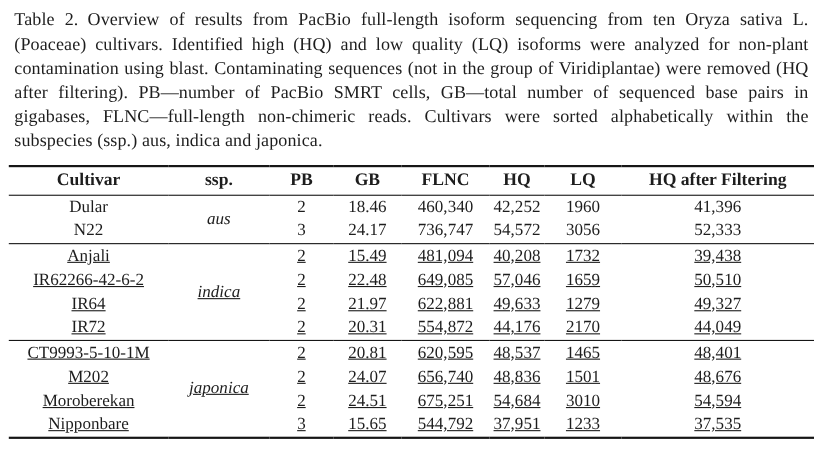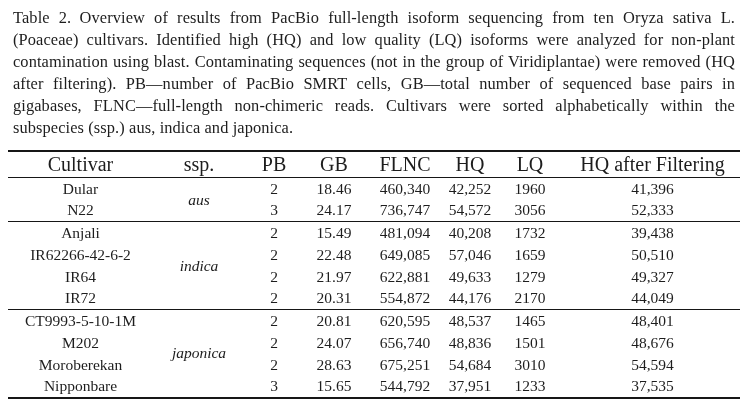--- a/index.html
+++ b/index.html
@@ -32,34 +32,35 @@
     border-top: 2.5px solid #161616;
     border-bottom: 2.5px solid #161616;
   }
   table.results thead tr {
     height: 27px;
   }
   table.results thead {
     border-bottom: 1.5px solid #161616;
   }
   table.results th {
-    font-size: 20px;
-    font-weight: normal;
+    font-size: 16px;
+    font-weight: bold;
     padding: 0;
     white-space: nowrap;
   }
   table.results tbody tr { height: 22px; }
   table.results td {
     text-align: center;
     font-size: 15.5px;
     padding: 0;
     white-space: nowrap;
   }
   table.results tbody + tbody {
     border-top: 1.5px solid #161616;
+    text-decoration: underline;
   }
   table.results td.ssp-cell { font-style: italic; }
   col.c-cultivar { width: 145px; }
   col.c-ssp      { width: 92px; }
   col.c-pb       { width: 58px; }
   col.c-gb       { width: 62px; }
   col.c-flnc     { width: 80px; }
   col.c-hq       { width: 50px; }
   col.c-lq       { width: 70px; }
   col.c-hqaf     { width: 175px; }
@@ -170,21 +171,21 @@
           <td>2</td>
           <td>24.07</td>
           <td>656,740</td>
           <td>48,836</td>
           <td>1501</td>
           <td>48,676</td>
         </tr>
         <tr>
           <td>Moroberekan</td>
           <td>2</td>
-          <td>28.63</td>
+          <td>24.51</td>
           <td>675,251</td>
           <td>54,684</td>
           <td>3010</td>
           <td>54,594</td>
         </tr>
         <tr>
           <td>Nipponbare</td>
           <td>3</td>
           <td>15.65</td>
           <td>544,792</td>

